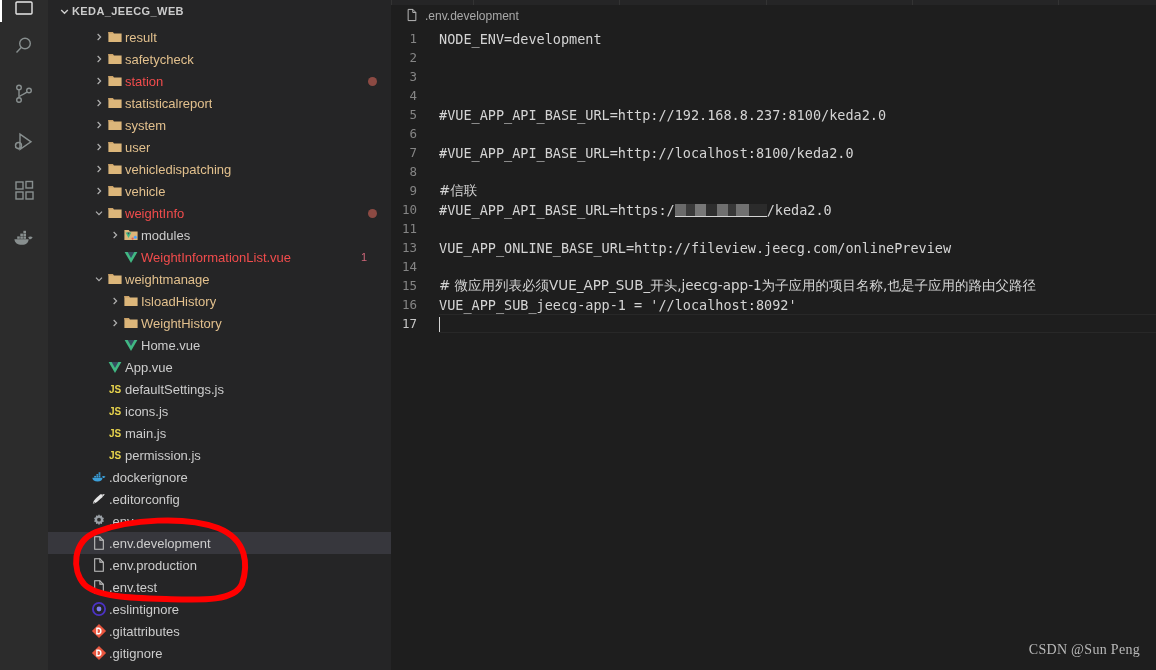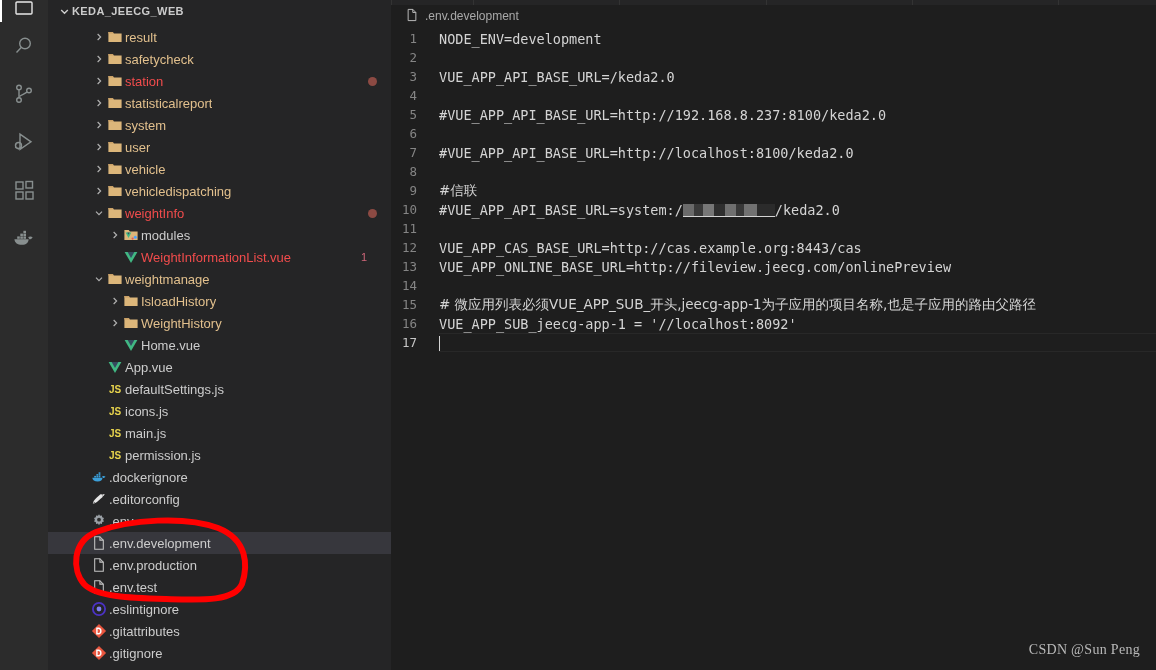--- a/index.html
+++ b/index.html
@@ -316,35 +316,35 @@
             <svg width="10" height="10" viewBox="0 0 11 11" fill="none" stroke="currentColor" stroke-width="1.3">
               <path d="M4 2.2 7.3 5.5 4 8.8"></path>
             </svg>
           </span>
           <span class="ico">
             <svg class="g-folder" viewBox="0 0 16 16">
               <path fill="#dcb67a" d="M1.4 3.1h4.3l1.2 1.5h7.7v8.3H1.4z"></path>
               <path fill="#c9a066" d="M1.4 3.1h4.3l1.2 1.5H1.4z"></path>
             </svg>
           </span>
+          <span class="lbl c-mod">vehicledispatching</span>
+        </div>
+        <div class="row i2">
+          <span class="chev">
+            <svg width="10" height="10" viewBox="0 0 11 11" fill="none" stroke="currentColor" stroke-width="1.3">
+              <path d="M4 2.2 7.3 5.5 4 8.8"></path>
+            </svg>
+          </span>
+          <span class="ico">
+            <svg class="g-folder" viewBox="0 0 16 16">
+              <path fill="#dcb67a" d="M1.4 3.1h4.3l1.2 1.5h7.7v8.3H1.4z"></path>
+              <path fill="#c9a066" d="M1.4 3.1h4.3l1.2 1.5H1.4z"></path>
+            </svg>
+          </span>
           <span class="lbl c-mod">vehicle</span>
-        </div>
-        <div class="row i2">
-          <span class="chev">
-            <svg width="10" height="10" viewBox="0 0 11 11" fill="none" stroke="currentColor" stroke-width="1.3">
-              <path d="M4 2.2 7.3 5.5 4 8.8"></path>
-            </svg>
-          </span>
-          <span class="ico">
-            <svg class="g-folder" viewBox="0 0 16 16">
-              <path fill="#dcb67a" d="M1.4 3.1h4.3l1.2 1.5h7.7v8.3H1.4z"></path>
-              <path fill="#c9a066" d="M1.4 3.1h4.3l1.2 1.5H1.4z"></path>
-            </svg>
-          </span>
-          <span class="lbl c-mod">vehicledispatching</span>
         </div>
         <div class="row i2">
           <span class="chev">
             <svg width="10" height="10" viewBox="0 0 11 11" fill="none" stroke="currentColor" stroke-width="1.3">
               <path d="M2.2 4 5.5 7.3 8.8 4"></path>
             </svg>
           </span>
           <span class="ico">
             <svg class="g-folder" viewBox="0 0 16 16">
               <path fill="#dcb67a" d="M1.4 3.1h4.3l1.2 1.5h7.7v8.3H1.4z"></path>
@@ -591,30 +591,29 @@
           <path fill="none" stroke="#c5c5c5" stroke-width="1.05" d="M3.6 1.6h5.3l3.5 3.5v9.3H3.6z"></path>
           <path fill="none" stroke="#c5c5c5" stroke-width="1.05" d="M8.9 1.6v3.5h3.5"></path>
         </svg>
       </span>
       <span>.env.development</span>
     </div>
 
     <div class="code" id="code">
         <div class="cline"><span class="ln">1</span><span class="txt"><span class="">NODE_ENV=development</span></span></div>
         <div class="cline"><span class="ln">2</span><span class="txt"></span></div>
-        <div class="cline"><span class="ln">3</span><span class="txt"><span class="">VUE_APP_API_BASE_URL=/keda2.0</span></span></div>
+        <div class="cline"><span class="ln">3</span></div>
         <div class="cline"><span class="ln">4</span><span class="txt"></span></div>
         <div class="cline"><span class="ln">5</span><span class="txt"><span class="">#VUE_APP_API_BASE_URL=</span><span class="lnk ">http://192.168.8.237:8100/keda2.0</span></span></div>
         <div class="cline"><span class="ln">6</span><span class="txt"></span></div>
         <div class="cline"><span class="ln">7</span><span class="txt"><span class="">#VUE_APP_API_BASE_URL=</span><span class="lnk ">http://localhost:8100/keda2.0</span></span></div>
         <div class="cline"><span class="ln">8</span><span class="txt"></span></div>
         <div class="cline"><span class="ln">9</span><span class="txt"><span class="cjk">#信联</span></span></div>
-        <div class="cline"><span class="ln">10</span><span class="txt"><span class="">#VUE_APP_API_BASE_URL=</span><span class="lnk ">system:/</span><span class="redact"></span><span class="lnk ">/keda2.0</span></span></div>
+        <div class="cline"><span class="ln">10</span><span class="txt"><span class="">#VUE_APP_API_BASE_URL=</span><span class="lnk ">https:/</span><span class="redact"></span><span class="lnk ">/keda2.0</span></span></div>
         <div class="cline"><span class="ln">11</span><span class="txt"></span></div>
-        <div class="cline"><span class="ln">12</span><span class="txt"><span class="">VUE_APP_CAS_BASE_URL=</span><span class="lnk ">http://cas.example.org:8443/cas</span></span></div>
         <div class="cline"><span class="ln">13</span><span class="txt"><span class="">VUE_APP_ONLINE_BASE_URL=</span><span class="lnk ">http://fileview.jeecg.com/onlinePreview</span></span></div>
         <div class="cline"><span class="ln">14</span><span class="txt"></span></div>
         <div class="cline"><span class="ln">15</span><span class="txt"><span class="cjk"># 微应用列表必须VUE_APP_SUB_开头,jeecg-app-1为子应用的项目名称,也是子应用的路由父路径</span></span></div>
         <div class="cline"><span class="ln">16</span><span class="txt"><span class="">VUE_APP_SUB_jeecg-app-1 = '//localhost:8092'</span></span></div>
         <div class="cline cur"><span class="ln">17</span><span class="txt"><span class="caret"></span></span></div>
       </div>
 
     <div class="watermark">CSDN @Sun  Peng</div>
   </div>
 

